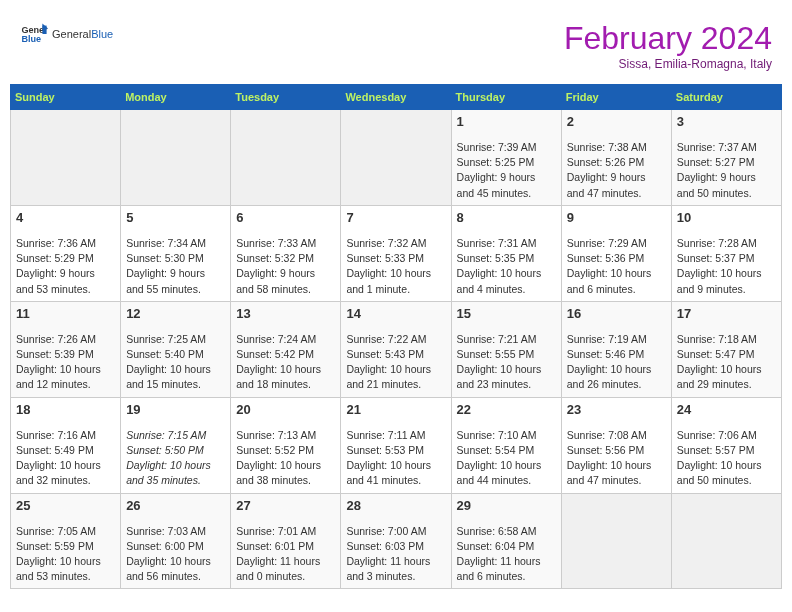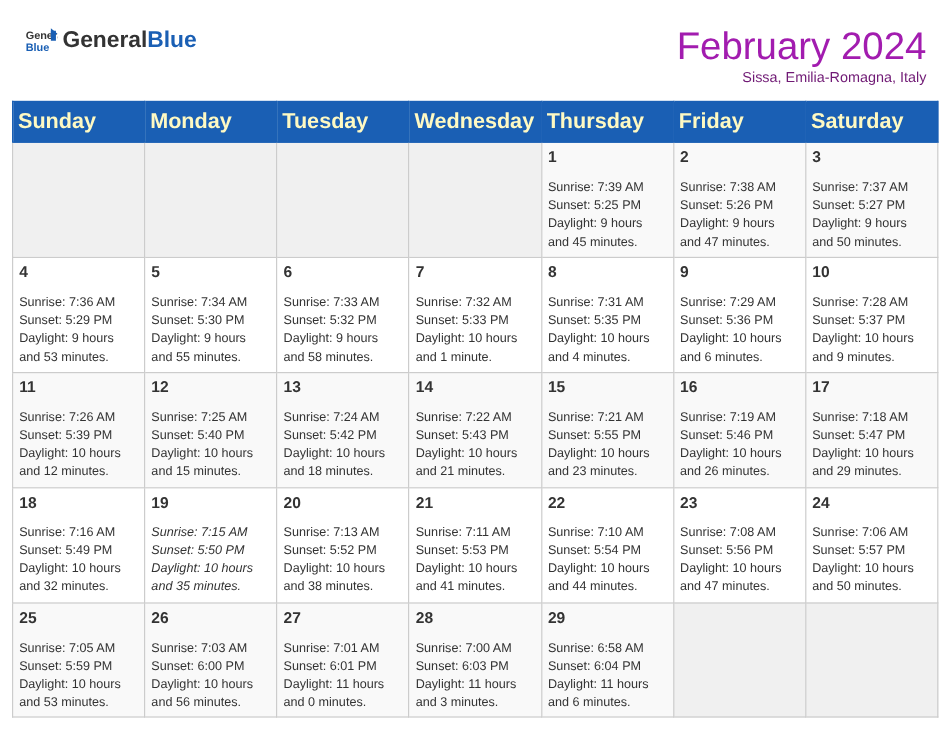--- a/index.html
+++ b/index.html
@@ -37,22 +37,22 @@
       font-size: 12px;
       color: #701a75;
     }
     .calendar {
       width: 100%;
       border-collapse: collapse;
       margin-top: 8px;
     }
     .calendar thead tr th {
       background-color: #1a5fb4;
-      color: #fef9c3;
-      font-size: 18px;
+      color: #bef264;
+      font-size: 11px;
       font-weight: bold;
       padding: 6px 4px;
       text-align: left;
       border: 1px solid #1a5fb4;
     }
     .calendar tbody tr td {
       border: 1px solid #ccc;
       vertical-align: top;
       padding: 4px 5px;
       width: calc(100%/7);
@@ -88,21 +88,21 @@
 
 <div class="header-area">
   <div class="logo">
     <svg class="logo-icon" viewBox="0 0 40 40" xmlns="http://www.w3.org/2000/svg">
       <text x="2" y="18" font-size="13" font-weight="bold" fill="#333">General</text>
       <text x="2" y="32" font-size="13" font-weight="bold" fill="#1a5fb4">Blue</text>
       <polygon points="32,5 40,12 32,12" fill="#1a5fb4"></polygon>
       <polygon points="32,8 38,8 38,20 32,20" fill="#1a5fb4"></polygon>
     </svg>
     <div>
-      <div style="font-size:19px; font-weight:bold; color:#333; line-height:1.1;">
+      <div style="font-size:11px; font-weight:normal; color:#333; line-height:1.1;">
         <span>General</span><span style="color:#1a5fb4;">Blue</span>
       </div>
     </div>
   </div>
   <div class="title-area">
     <div class="main-title">February 2024</div>
     <div class="subtitle">Sissa, Emilia-Romagna, Italy</div>
   </div>
 </div>
 

